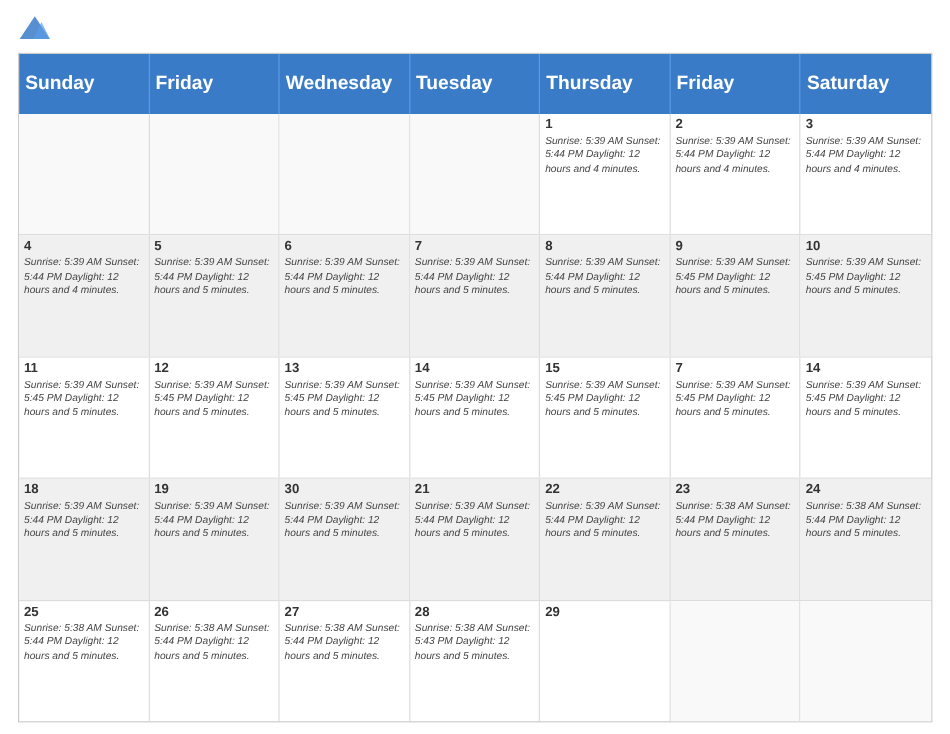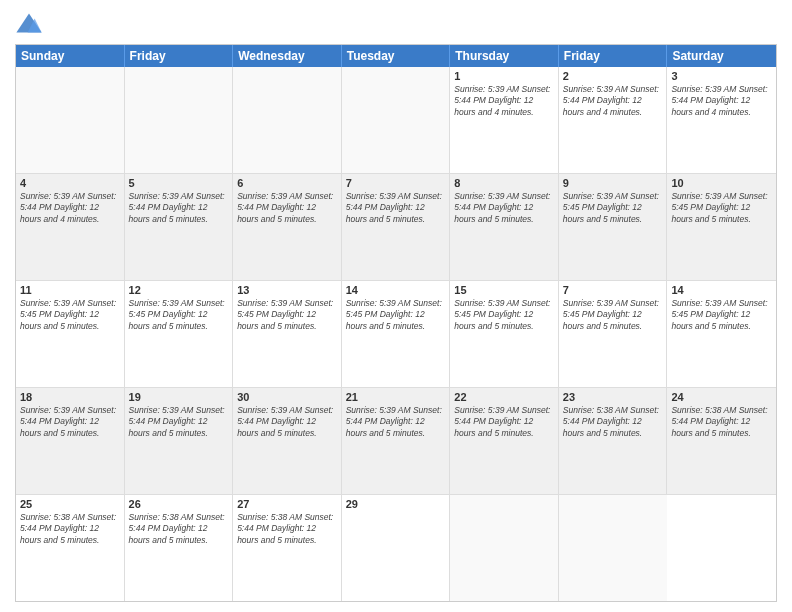--- a/index.html
+++ b/index.html
@@ -59,23 +59,23 @@
       flex-direction: column;
       border: 1px solid #ccc;
     }
     .cal-header {
       display: grid;
       grid-template-columns: repeat(7, 1fr);
       background: #3a7bc8;
     }
     .cal-header-cell {
       color: #fff;
-      font-size: 12px;
+      font-size: 16px;
       font-weight: bold;
-      padding: 4px 5px;
+      padding: 16px 5px;
       border-right: 1px solid #5a9be8;
       text-align: left;
     }
     .cal-header-cell:last-child {
       border-right: none;
     }
     .cal-body {
       flex: 1;
       display: flex;
       flex-direction: column;
@@ -347,20 +347,27 @@
 and 5 minutes.</div>
           </div>
           <div class="cal-cell">
             <div class="day-num">27</div>
             <div class="day-info">Sunrise: 5:38 AM
 Sunset: 5:44 PM
 Daylight: 12 hours
 and 5 minutes.</div>
           </div>
           <div class="cal-cell">
+            <div class="day-num">28</div>
+            <div class="day-info">Sunrise: 5:38 AM
+Sunset: 5:43 PM
+Daylight: 12 hours
+and 5 minutes.</div>
+          </div>
+          <div class="cal-cell">
             <div class="day-num">29</div>
           </div>
           <div class="cal-cell empty"></div>
           <div class="cal-cell empty"></div>
         </div>
       </div>
   </div>
 </div>
 
 </body></html>

